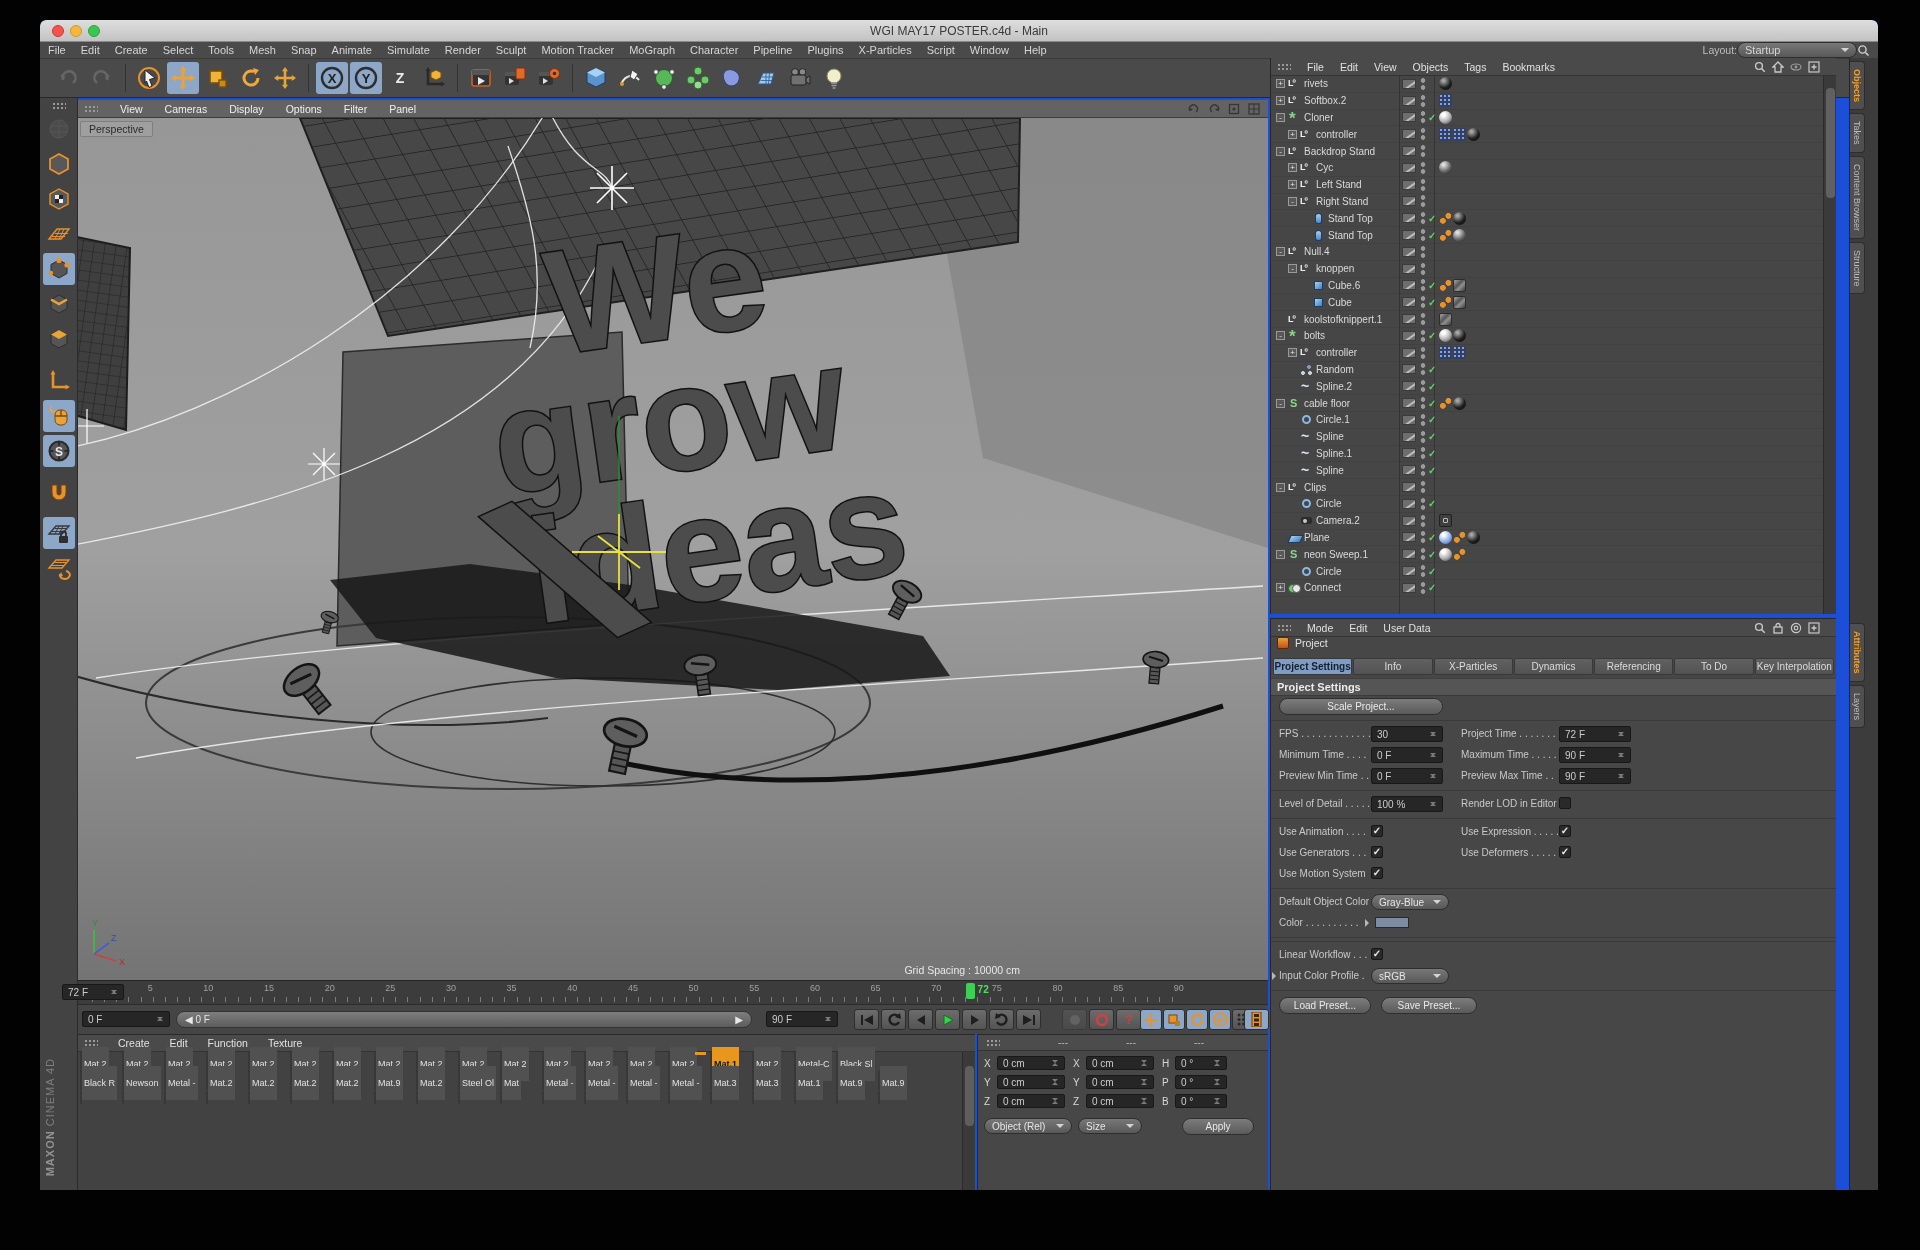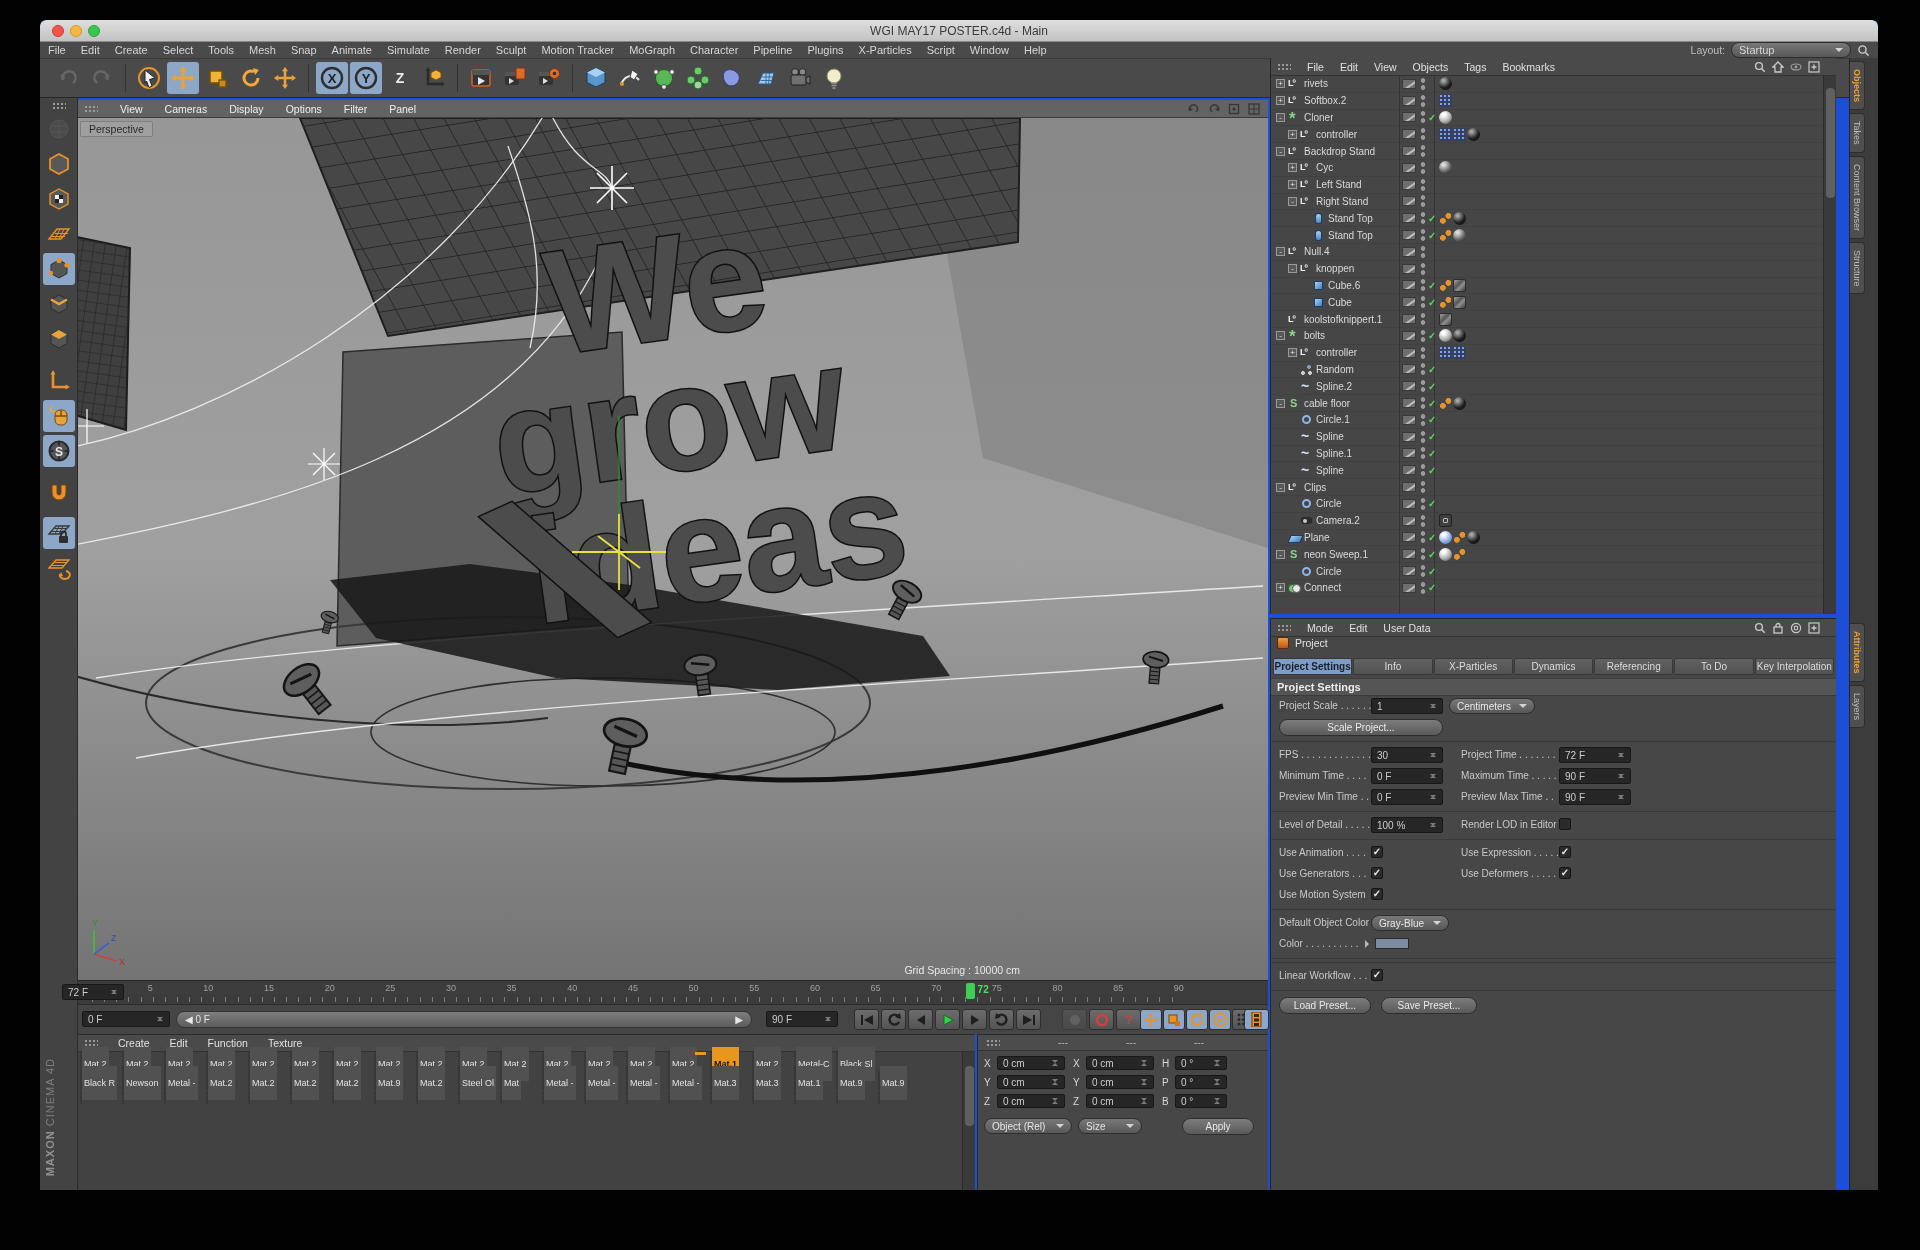--- a/index.html
+++ b/index.html
@@ -6,21 +6,21 @@
 body{margin:0;background:#000;font-family:"Liberation Sans",sans-serif;cursor:default}
 #stage{position:relative;width:1920px;height:1250px;background:#020202;overflow:hidden}
 .win{position:absolute;left:40px;top:20px;width:1838px;height:1170px;background:#1d4ed8;border-radius:6px 6px 0 0;overflow:hidden}
 
 .titlebar{position:absolute;left:0;top:0;width:100%;height:22px;background:linear-gradient(#dedede,#c3c3c3);border-bottom:1px solid #8a8a8a;border-radius:6px 6px 0 0}
 .titlebar .title{position:absolute;left:0;right:0;top:4px;text-align:center;font-size:12px;color:#3a3a3a}
 .tl{position:absolute;top:5px;width:12px;height:12px;border-radius:50%}
 
 .menubar{position:absolute;left:0;top:22px;width:100%;height:17px;background:#4a4a4a;display:flex;align-items:center;padding-left:8px;gap:15px;border-bottom:1px solid #3a3a3a}
 .menubar span{font-size:11px;color:#d6d6d6;white-space:nowrap}
-.layoutbox{margin-left:auto;display:flex;align-items:center;gap:6px;padding-right:8px}
+.layoutbox{margin-left:auto;display:flex;align-items:center;padding-right:8px}
 .toolbar{position:absolute;left:0;top:39px;width:100%;height:39px;background:#4a4a4a;border-bottom:1px solid #282828;display:flex;align-items:center;padding-left:12px;gap:2px}
 .tool{width:32px;height:32px;border-radius:3px;display:flex;align-items:center;justify-content:center;flex:0 0 auto}
 .tool.on{background:#8ca7c7}
 .tsep{width:1px;height:28px;background:#333;margin:0 5px;flex:0 0 auto}
 .ghost{opacity:.35}
 
 .palette{position:absolute;left:0;top:78px;width:38px;height:1092px;background:#434343;border-right:1px solid #2b2b2b}
 .pal{width:32px;height:32px;margin:3px auto 0;border-radius:3px;display:flex;align-items:center;justify-content:center}
 .pal.on{background:#8ca7c7}
 .grip{background-image:radial-gradient(#9a9a9a 1px,transparent 1.3px);background-size:4px 4px;width:14px;height:8px}
@@ -1455,30 +1455,20 @@
           <span class="atab">Info</span>
           <span class="atab">X-Particles</span>
           <span class="atab">Dynamics</span>
           <span class="atab">Referencing</span>
           <span class="atab">To Do</span>
           <span class="atab">Key Interpolation</span>
         </div>
     <div class="asection">Project Settings</div>
 
     <div class="arow">
-          <span class="albl">Project Scale . . . . . .</span>
-      <span class="fld af1">
-            <span>1</span>
-            <span class="sp"></span>
-          </span>
-      <span class="drop" style="position:absolute;left:178px;top:2px;width:86px">
-            <span>Centimeters</span>
-          </span>
-    </div>
-    <div class="arow">
           <span class="pillbtn" style="position:absolute;left:8px;top:2px;width:164px">Scale Project...</span>
         </div>
     <div class="adivider"></div>
     <div class="arow">
           <span class="albl">FPS . . . . . . . . . . . . . .</span>
       <span class="fld af1">
             <span>30</span>
             <span class="sp"></span>
           </span>
       <span class="albl2">Project Time . . . . . . .</span>
@@ -1548,20 +1538,27 @@
     <div class="arow">
           <span class="albl">Color . . . . . . . . . .</span>
       <span class="tript" style="left:94px"></span>
       <span class="swatch" style="background: rgb(125, 140, 163);"></span>
     </div>
     <div class="adivider"></div>
     <div class="adivider"></div>
     <div class="arow">
           <span class="albl">Linear Workflow . . .</span>
       <span class="cbx" style="left:100px">✓</span>
+    </div>
+    <div class="arow">
+          <span class="tript"></span>
+          <span class="albl">Input Color Profile .</span>
+      <span class="drop adrop1">
+            <span>sRGB</span>
+          </span>
     </div>
     <div class="adivider"></div>
     <div class="arow" style="height:24px">
       <span class="pillbtn" style="position:absolute;left:8px;top:3px;width:92px">Load Preset...</span>
       <span class="pillbtn" style="position:absolute;left:110px;top:3px;width:96px">Save Preset...</span>
     </div>
   </div>
 
   <div class="tabstrip">
     <div>

